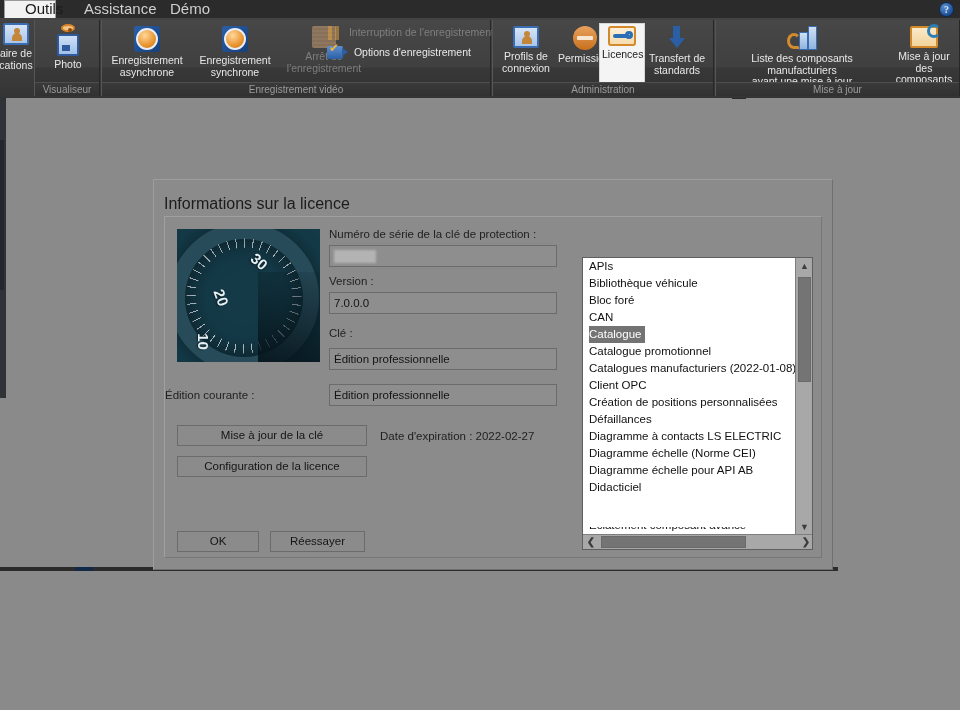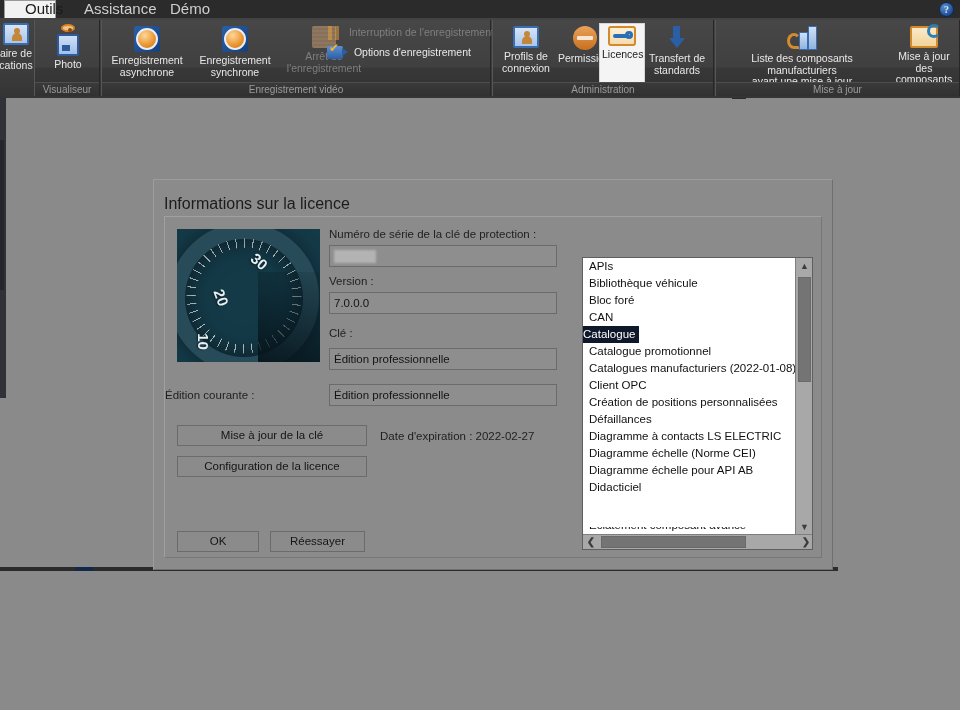--- a/index.html
+++ b/index.html
@@ -191,22 +191,22 @@
   }
   #list-inner {
     position:absolute; left:0; top:0; width:214px; height:278px;
     overflow:hidden; background:#fff;
   }
   .litem {
     height:17px; line-height:17px; font-size:11.5px; color:#101010;
     padding-left:6px; white-space:nowrap; cursor:default;
   }
   .litem.sel {
-    background:#0f172a; color:#ffffff; display:inline-block;
-    padding-right:4px; padding-left:0;
+    background:#737373; color:#ffffff; display:inline-block;
+    padding-right:4px; margin-left:6px; padding-left:0;
   }
   .litem.selwrap { padding-left:0; }
 
   #vscroll {
     position:absolute; right:0; top:0; width:17px; height:278px;
     background:#a8a8a8; border-left:1px solid #7e7e7e;
   }
   #vscroll .arrow {
     position:absolute; left:0; width:17px; height:17px;
     color:#3c3c3c; font-size:9px; text-align:center; line-height:17px;

